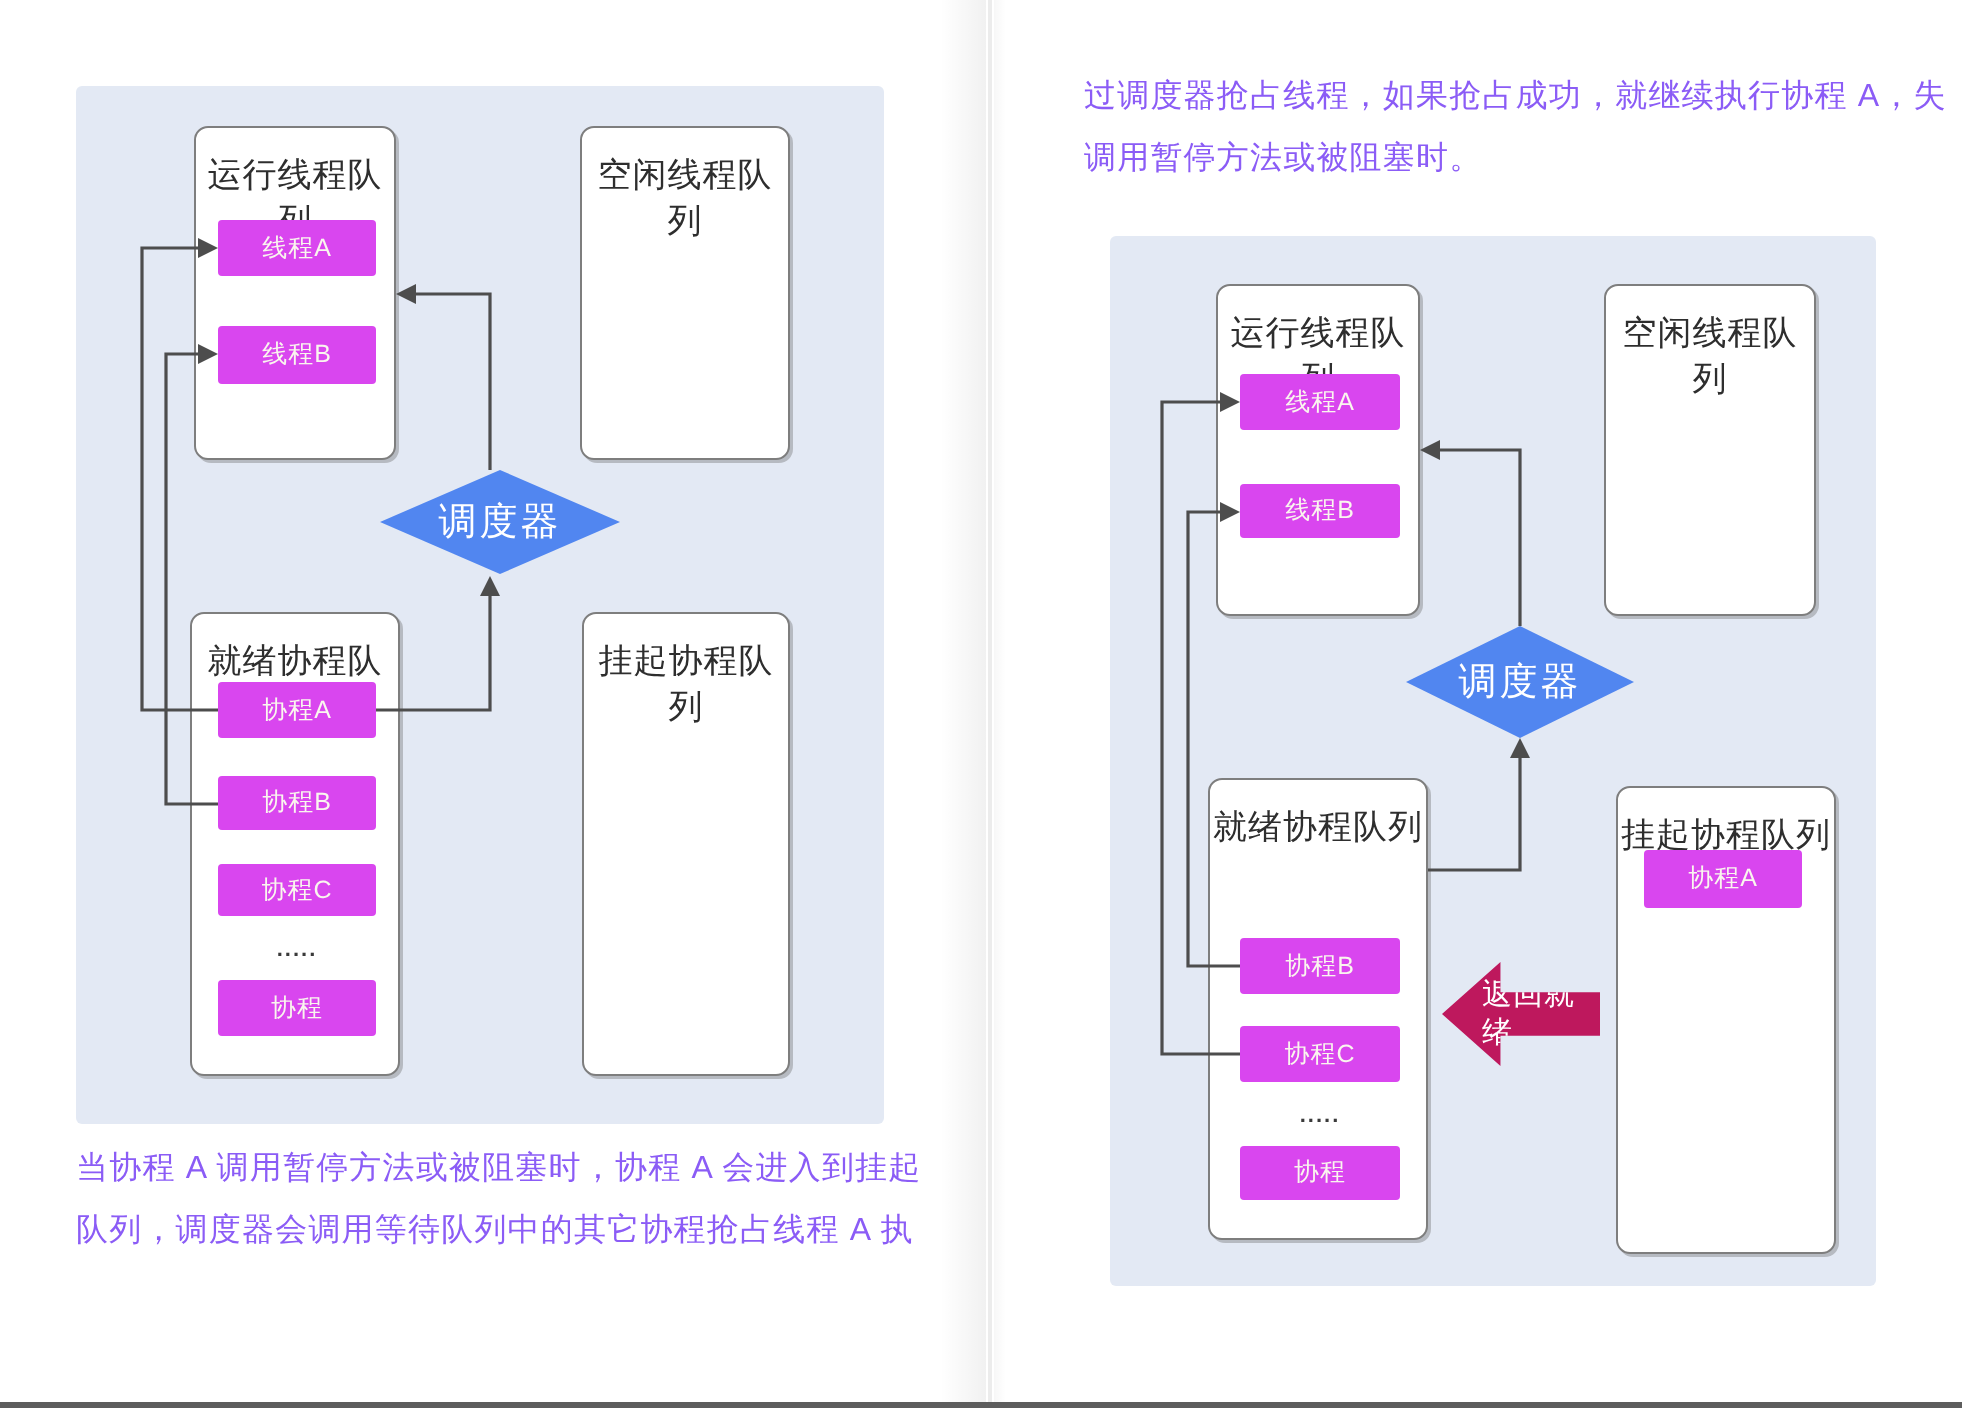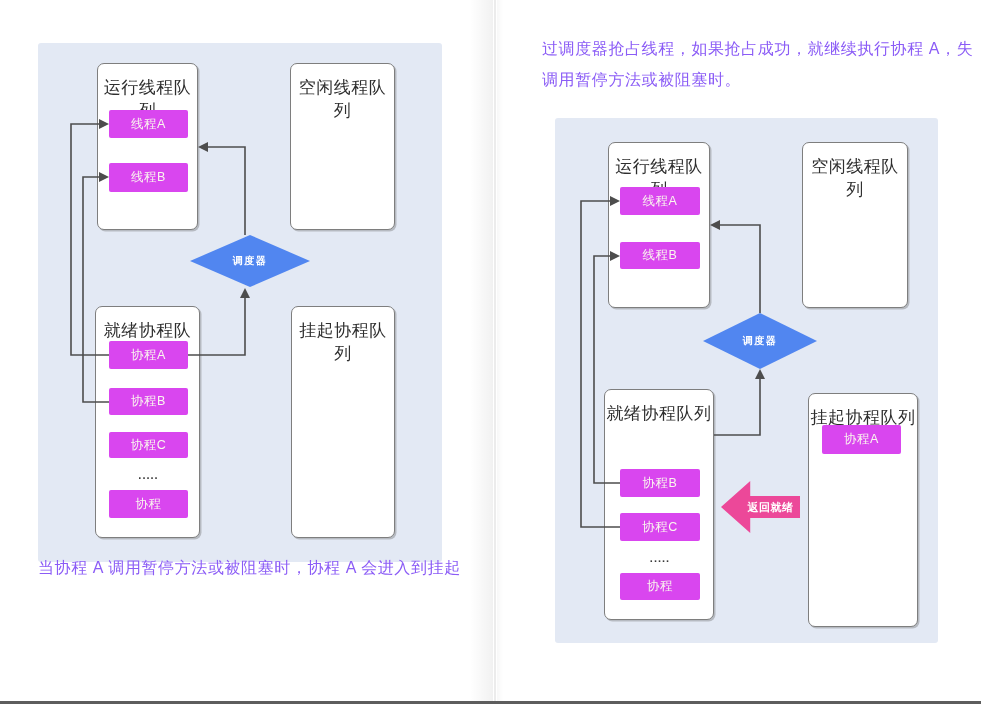--- a/index.html
+++ b/index.html
@@ -29,33 +29,33 @@
   }
   .dots{
     position:absolute;text-align:center;color:#3a3a3a;
     font-size:11px;letter-spacing:1px;font-weight:bold;
   }
   
   .diamond{
     position:absolute;background:#5186f0;
     clip-path:polygon(50% 0,100% 50%,50% 100%,0 50%);
     display:flex;align-items:center;justify-content:center;
-    color:#ffffff;font-size:10px;font-weight:700;letter-spacing:1.5px;
+    color:#ffffff;font-size:19px;font-weight:400;letter-spacing:1.5px;
   }
   svg.connectors{position:absolute;left:0;top:0;pointer-events:none;}
   svg.connectors path{fill:none;stroke:#4d4d4d;stroke-width:1.6;}
   svg.connectors polygon{fill:#4d4d4d;stroke:none;}
   
   .para{position:absolute;font-size:16px;color:#8b5cf6;line-height:31px;letter-spacing:0.6px;}
   .para div{white-space:nowrap;}
   
   .block-arrow{
-    position:absolute;background:#ec4899;
+    position:absolute;background:#be185d;
     clip-path:polygon(0 50%,37% 0,37% 29%,100% 29%,100% 71%,37% 71%,37% 100%);
-    color:#ffffff;font-size:11px;font-weight:700;letter-spacing:0.5px;
+    color:#ffffff;font-size:15px;font-weight:400;letter-spacing:0.5px;
     display:flex;align-items:center;justify-content:center;
     padding-left:20px;box-sizing:border-box;
   }
   
   .gutter-shadow{position:absolute;top:0;height:704px;left:470px;width:23px;
     background:linear-gradient(to right,rgba(0,0,0,0),rgba(0,0,0,0.055));}
   .gutter-line{position:absolute;top:0;height:704px;left:494px;width:2px;background:#ececec;}
   .gutter-shadow2{position:absolute;top:0;height:704px;left:497px;width:6px;
     background:linear-gradient(to right,rgba(0,0,0,0.03),rgba(0,0,0,0));}
   .bottom-rule{position:absolute;left:0;top:701px;width:981px;height:3px;background:#5d5d5d;}
@@ -94,22 +94,23 @@
 
   <div class="diamond" style="left:152px;top:192px;width:120px;height:52px;">调度器</div>
 
   <div class="qitem" style="left:71px;top:298px;width:79px;height:28px;">协程A</div>
   <div class="qitem" style="left:71px;top:345px;width:79px;height:27px;">协程B</div>
   <div class="qitem" style="left:71px;top:389px;width:79px;height:26px;">协程C</div>
   <div class="dots" style="left:71px;top:426px;width:79px;">.....</div>
   <div class="qitem" style="left:71px;top:447px;width:79px;height:28px;">协程</div>
 </div>
 
-<div class="para" style="left:38px;top:552px;width:440px;">
+<div class="para" style="left:38px;top:569px;width:440px;">
   <div>当协程 A 调用暂停方法或被阻塞时，协程 A 会进入到挂起</div>
+  <div>队列，调度器会调用等待队列中的其它协程抢占线程 A 执</div>
 </div>
 
 <div class="gutter-shadow"></div>
 <div class="gutter-line"></div>
 <div class="gutter-shadow2"></div>
 
 <div class="para" style="left:542px;top:33px;width:430px;">
   <div>过调度器抢占线程，如果抢占成功，就继续执行协程 A，失</div>
   <div>调用暂停方法或被阻塞时。</div>
 </div>

